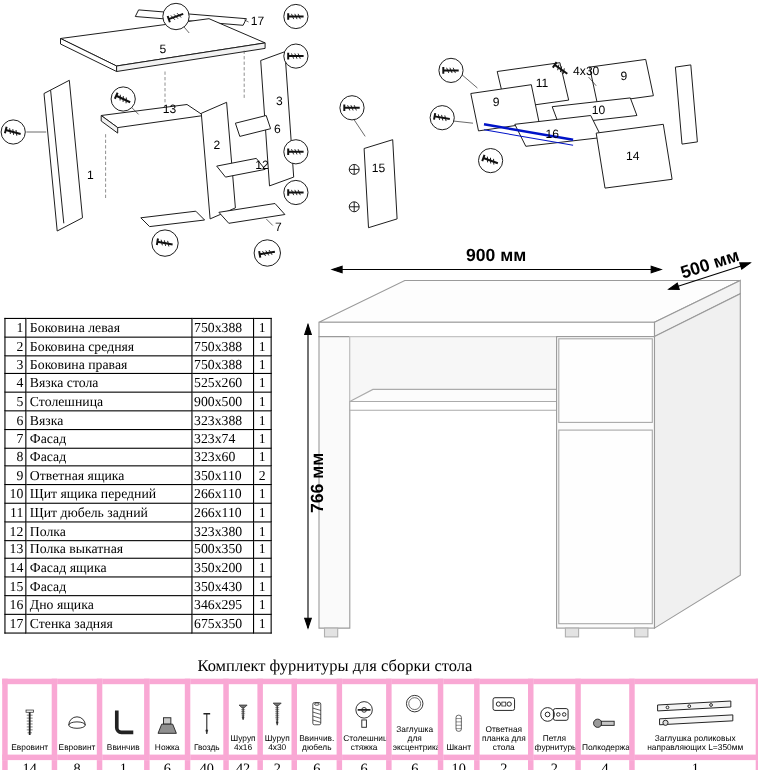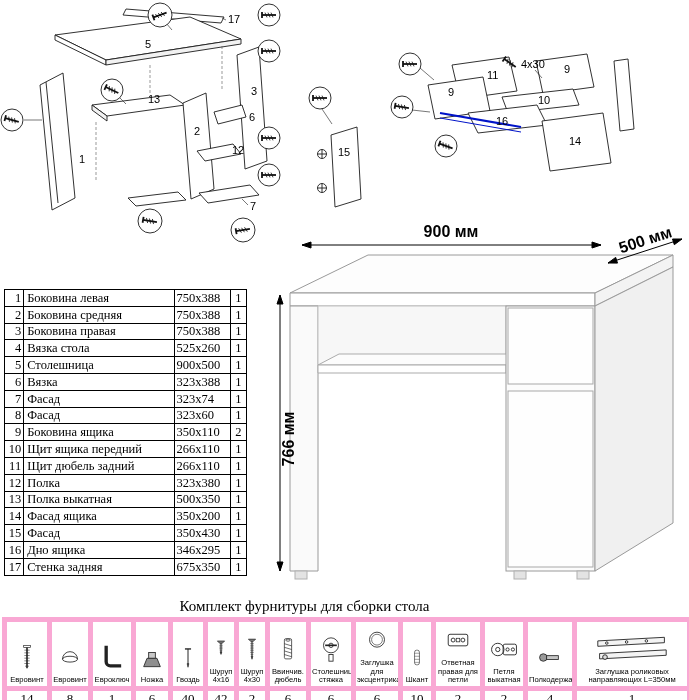--- a/index.html
+++ b/index.html
@@ -306,21 +306,21 @@
         <td class="c-qty">1</td>
       </tr>
     <tr>
         <td class="c-num">8</td>
         <td class="c-name">Фасад</td>
         <td class="c-size">323x60</td>
         <td class="c-qty">1</td>
       </tr>
     <tr>
         <td class="c-num">9</td>
-        <td class="c-name">Боковина ящика</td>
+        <td class="c-name">Ответная ящика</td>
         <td class="c-size">350x110</td>
         <td class="c-qty">2</td>
       </tr>
     <tr>
         <td class="c-num">10</td>
         <td class="c-name">Щит ящика передний</td>
         <td class="c-size">266x110</td>
         <td class="c-qty">1</td>
       </tr>
     <tr>
@@ -412,21 +412,21 @@
               </svg>
           </div>
           <div class="hw-label">Евровинт</div>
         </td>
         <td>
           <div class="hw-icon">
             <svg width="30" height="37" viewBox="0 0 36 40">
                 <path d="M11,6v19a5,5 0 0 0 5,5h13" stroke="#222" stroke-width="4" fill="none"></path>
               </svg>
           </div>
-          <div class="hw-label">Евроключ</div>
+          <div class="hw-label">Ввинчив</div>
         </td>
         <td>
           <div class="hw-icon">
             <svg width="30" height="37" viewBox="0 0 36 40">
                 <g stroke="#222">
                   <rect x="14" y="14" width="8" height="7" fill="#c8c8c8"></rect>
                   <polygon points="8,31 28,31 24,21 12,21" fill="#8f8f8f"></polygon>
                 </g>
               </svg>
           </div>
@@ -521,35 +521,35 @@
           <div class="hw-icon">
             <svg width="32" height="37" viewBox="0 0 36 40">
                 <g stroke="#222" fill="none">
                   <rect x="7" y="13" width="22" height="13" rx="2"></rect>
                   <circle cx="12.5" cy="19.5" r="2.2"></circle>
                   <circle cx="23.5" cy="19.5" r="2.2"></circle>
                   <rect x="16" y="17.5" width="4" height="4" stroke-width="0.8"></rect>
                 </g>
               </svg>
           </div>
-          <div class="hw-label">Ответная правая для петли</div>
+          <div class="hw-label">Ответная планка для стола</div>
         </td>
         <td>
           <div class="hw-icon">
             <svg width="32" height="37" viewBox="0 0 36 40">
                 <g stroke="#222" fill="none">
                   <circle cx="11" cy="20" r="7"></circle>
                   <circle cx="11" cy="20" r="2.4"></circle>
                   <rect x="17" y="14" width="15" height="12" rx="2"></rect>
                   <circle cx="22" cy="20" r="1.8"></circle>
                   <circle cx="28" cy="20" r="1.8"></circle>
                 </g>
               </svg>
           </div>
-          <div class="hw-label">Петля выкатная</div>
+          <div class="hw-label">Петля фурнитуры</div>
         </td>
         <td>
           <div class="hw-icon">
             <svg width="30" height="37" viewBox="0 0 36 40">
                 <g stroke="#222">
                   <circle cx="10" cy="20" r="4.5" fill="#9a9a9a"></circle>
                   <rect x="14" y="17.8" width="14" height="4.5" fill="#c6c6c6"></rect>
                 </g>
               </svg>
           </div>

